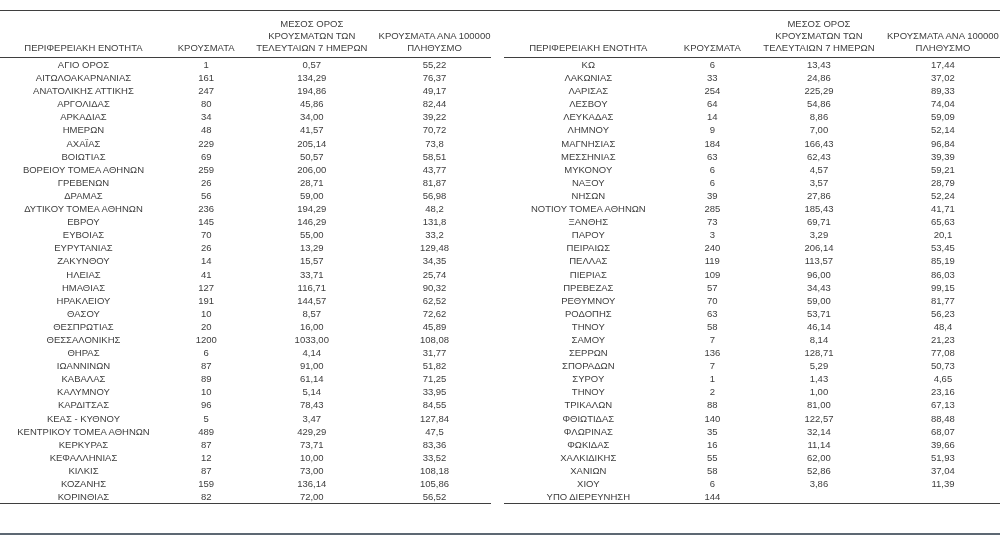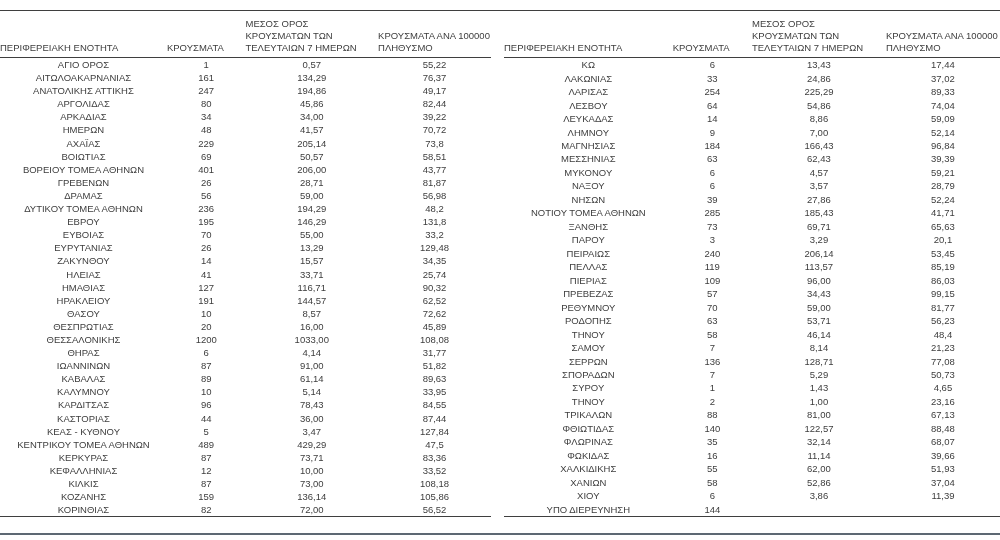--- a/index.html
+++ b/index.html
@@ -38,21 +38,21 @@
   }
   table.region-table {
     border-collapse: collapse;
     table-layout: fixed;
     border-bottom: 1.5px solid #3f3f3f;
   }
   table.region-table.left  { width: 491px; }
   table.region-table.right { width: 496px; }
   table.region-table th {
     vertical-align: bottom;
-    text-align: left;
+    text-align: center;
     font-weight: normal;
     font-size: 9.5px;
     line-height: 12px;
     color: #3d3d3d;
     padding: 0 0 3px 0;
     height: 43px;
     border-bottom: 1.5px solid #3f3f3f;
     white-space: pre-line;
   }
   table.region-table td {
@@ -140,21 +140,21 @@
             <td>73,8</td>
           </tr>
           <tr>
             <td>ΒΟΙΩΤΙΑΣ</td>
             <td>69</td>
             <td>50,57</td>
             <td>58,51</td>
           </tr>
           <tr>
             <td>ΒΟΡΕΙΟΥ ΤΟΜΕΑ ΑΘΗΝΩΝ</td>
-            <td>401</td>
+            <td>259</td>
             <td>206,00</td>
             <td>43,77</td>
           </tr>
           <tr>
             <td>ΓΡΕΒΕΝΩΝ</td>
             <td>26</td>
             <td>28,71</td>
             <td>81,87</td>
           </tr>
           <tr>
@@ -164,21 +164,21 @@
             <td>56,98</td>
           </tr>
           <tr>
             <td>ΔΥΤΙΚΟΥ ΤΟΜΕΑ ΑΘΗΝΩΝ</td>
             <td>236</td>
             <td>194,29</td>
             <td>48,2</td>
           </tr>
           <tr>
             <td>ΕΒΡΟΥ</td>
-            <td>195</td>
+            <td>145</td>
             <td>146,29</td>
             <td>131,8</td>
           </tr>
           <tr>
             <td>ΕΥΒΟΙΑΣ</td>
             <td>70</td>
             <td>55,00</td>
             <td>33,2</td>
           </tr>
           <tr>
@@ -238,39 +238,33 @@
           <tr>
             <td>ΙΩΑΝΝΙΝΩΝ</td>
             <td>87</td>
             <td>91,00</td>
             <td>51,82</td>
           </tr>
           <tr>
             <td>ΚΑΒΑΛΑΣ</td>
             <td>89</td>
             <td>61,14</td>
-            <td>89,63</td>
+            <td>71,25</td>
           </tr>
           <tr>
             <td>ΚΑΛΥΜΝΟΥ</td>
             <td>10</td>
             <td>5,14</td>
             <td>33,95</td>
           </tr>
           <tr>
             <td>ΚΑΡΔΙΤΣΑΣ</td>
             <td>96</td>
             <td>78,43</td>
             <td>84,55</td>
-          </tr>
-          <tr>
-            <td>ΚΑΣΤΟΡΙΑΣ</td>
-            <td>44</td>
-            <td>36,00</td>
-            <td>87,44</td>
           </tr>
           <tr>
             <td>ΚΕΑΣ - ΚΥΘΝΟΥ</td>
             <td>5</td>
             <td>3,47</td>
             <td>127,84</td>
           </tr>
           <tr>
             <td>ΚΕΝΤΡΙΚΟΥ ΤΟΜΕΑ ΑΘΗΝΩΝ</td>
             <td>489</td>

